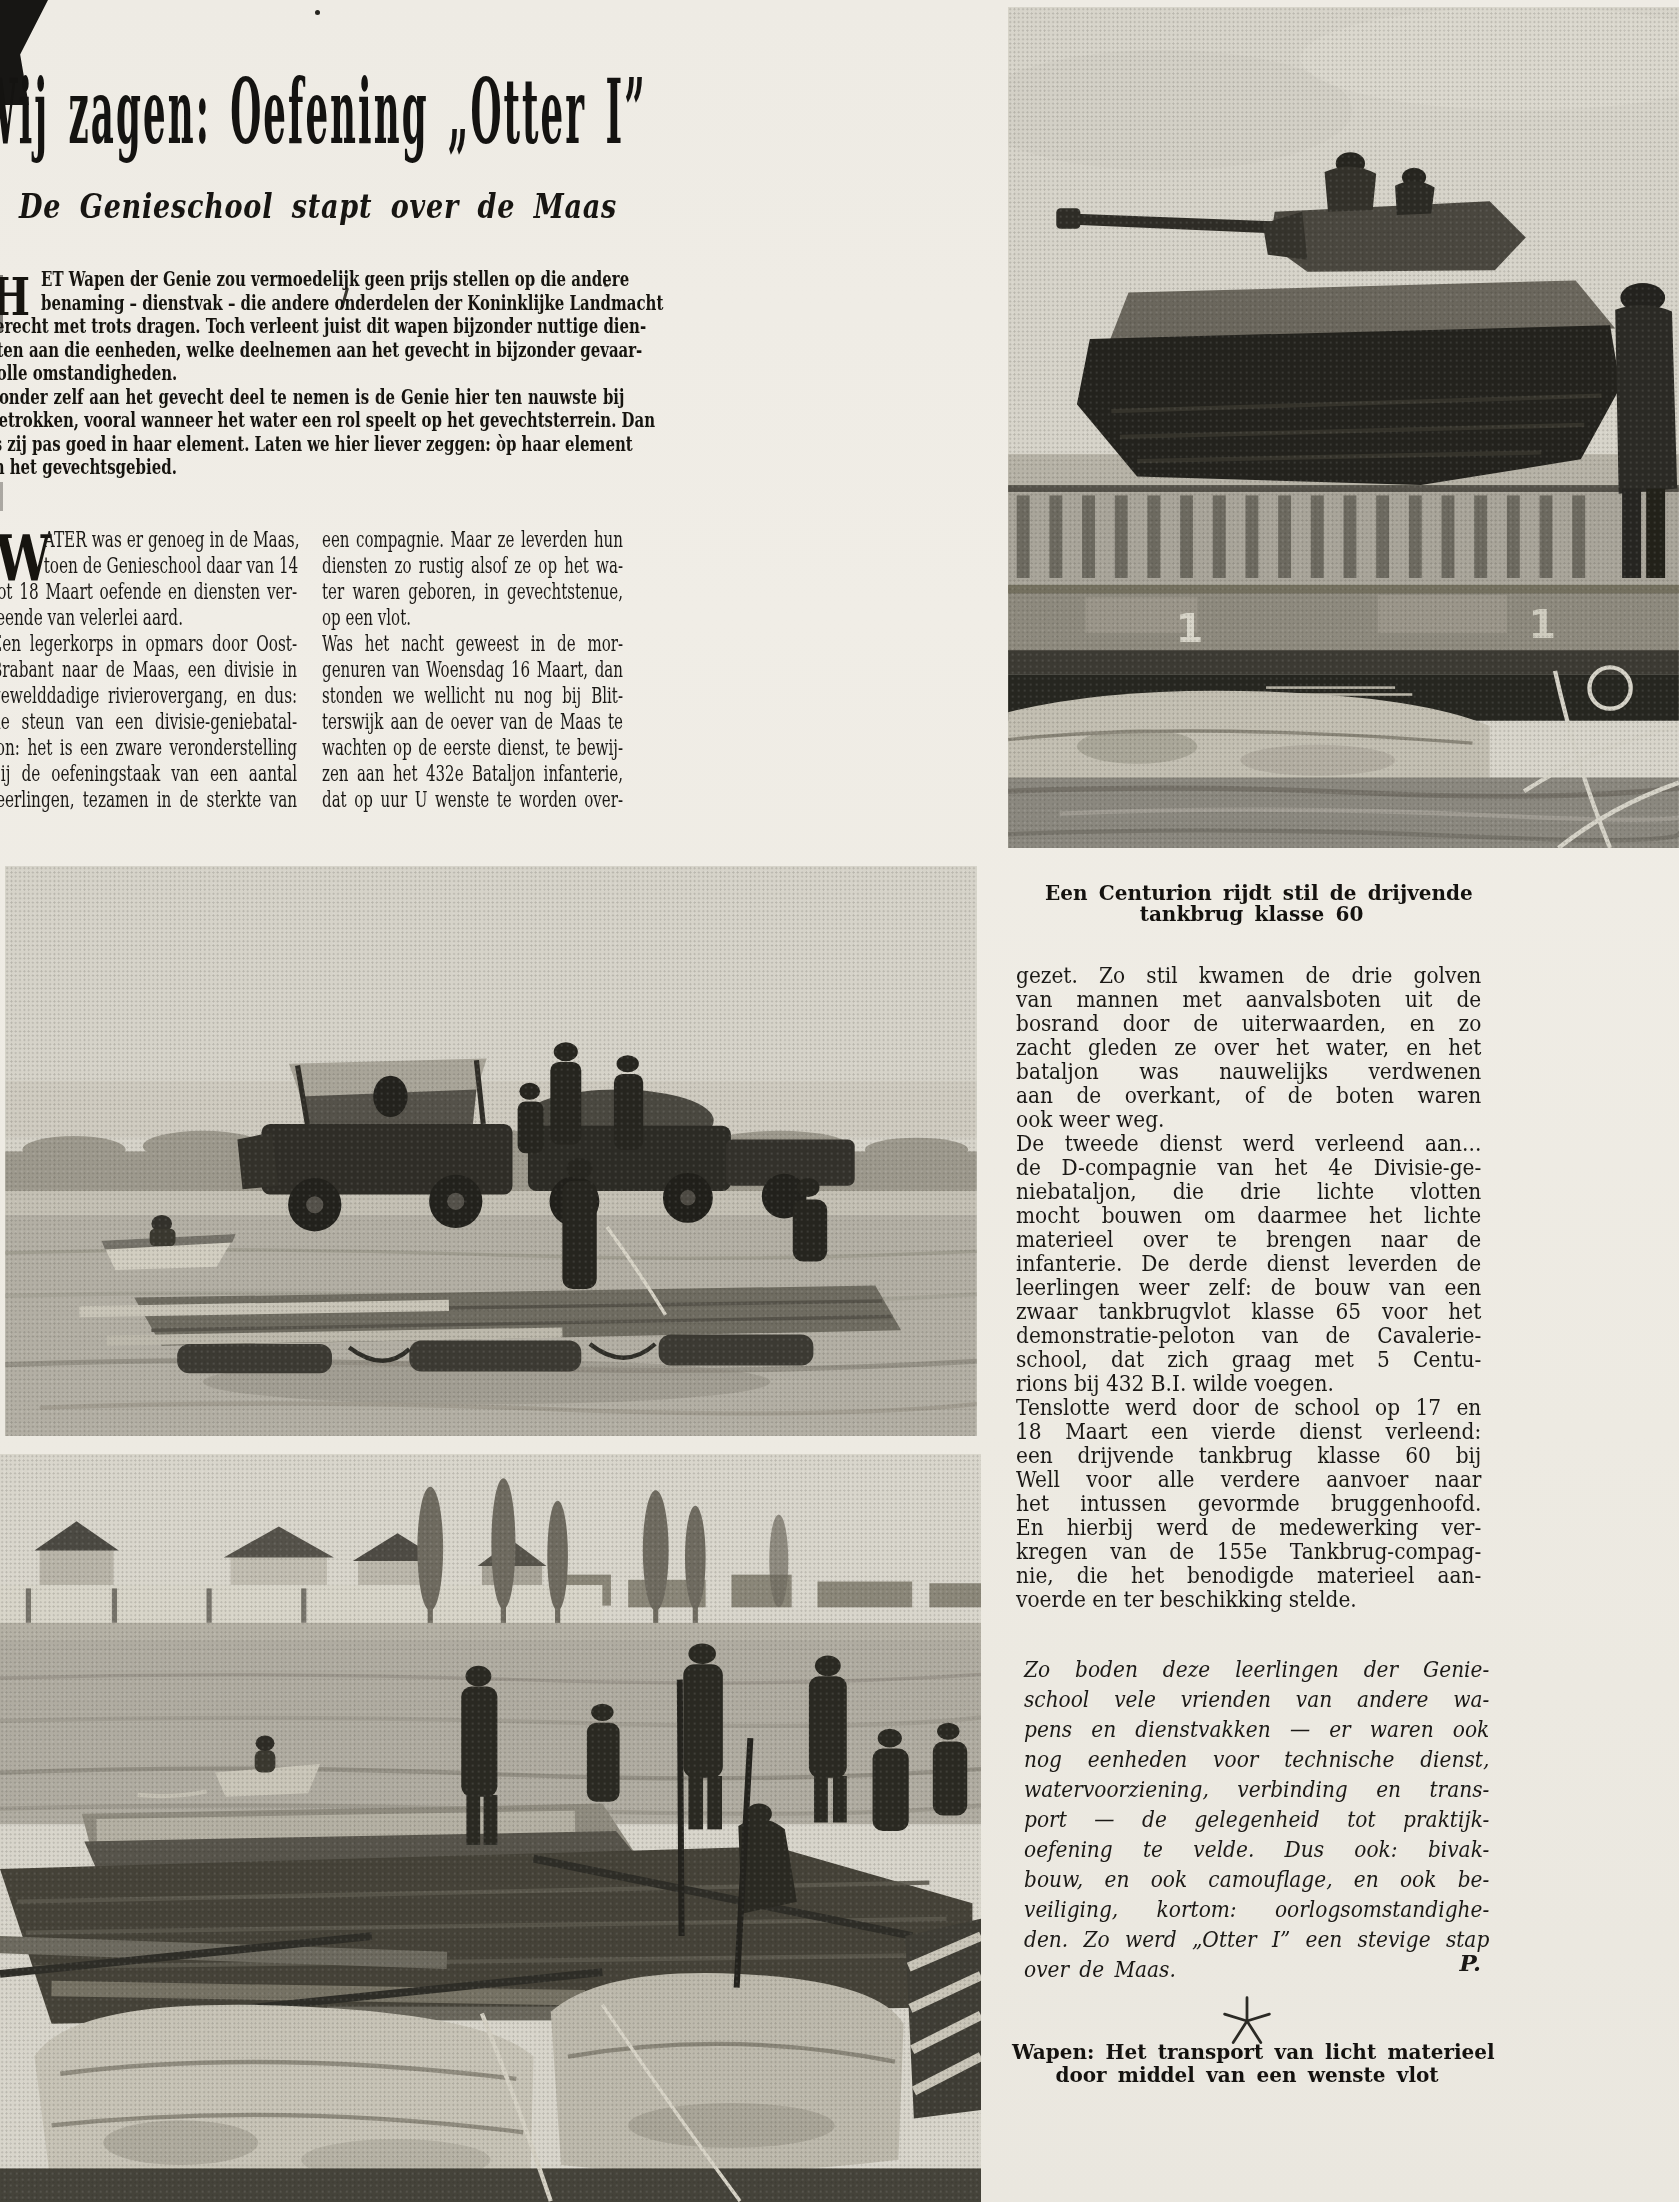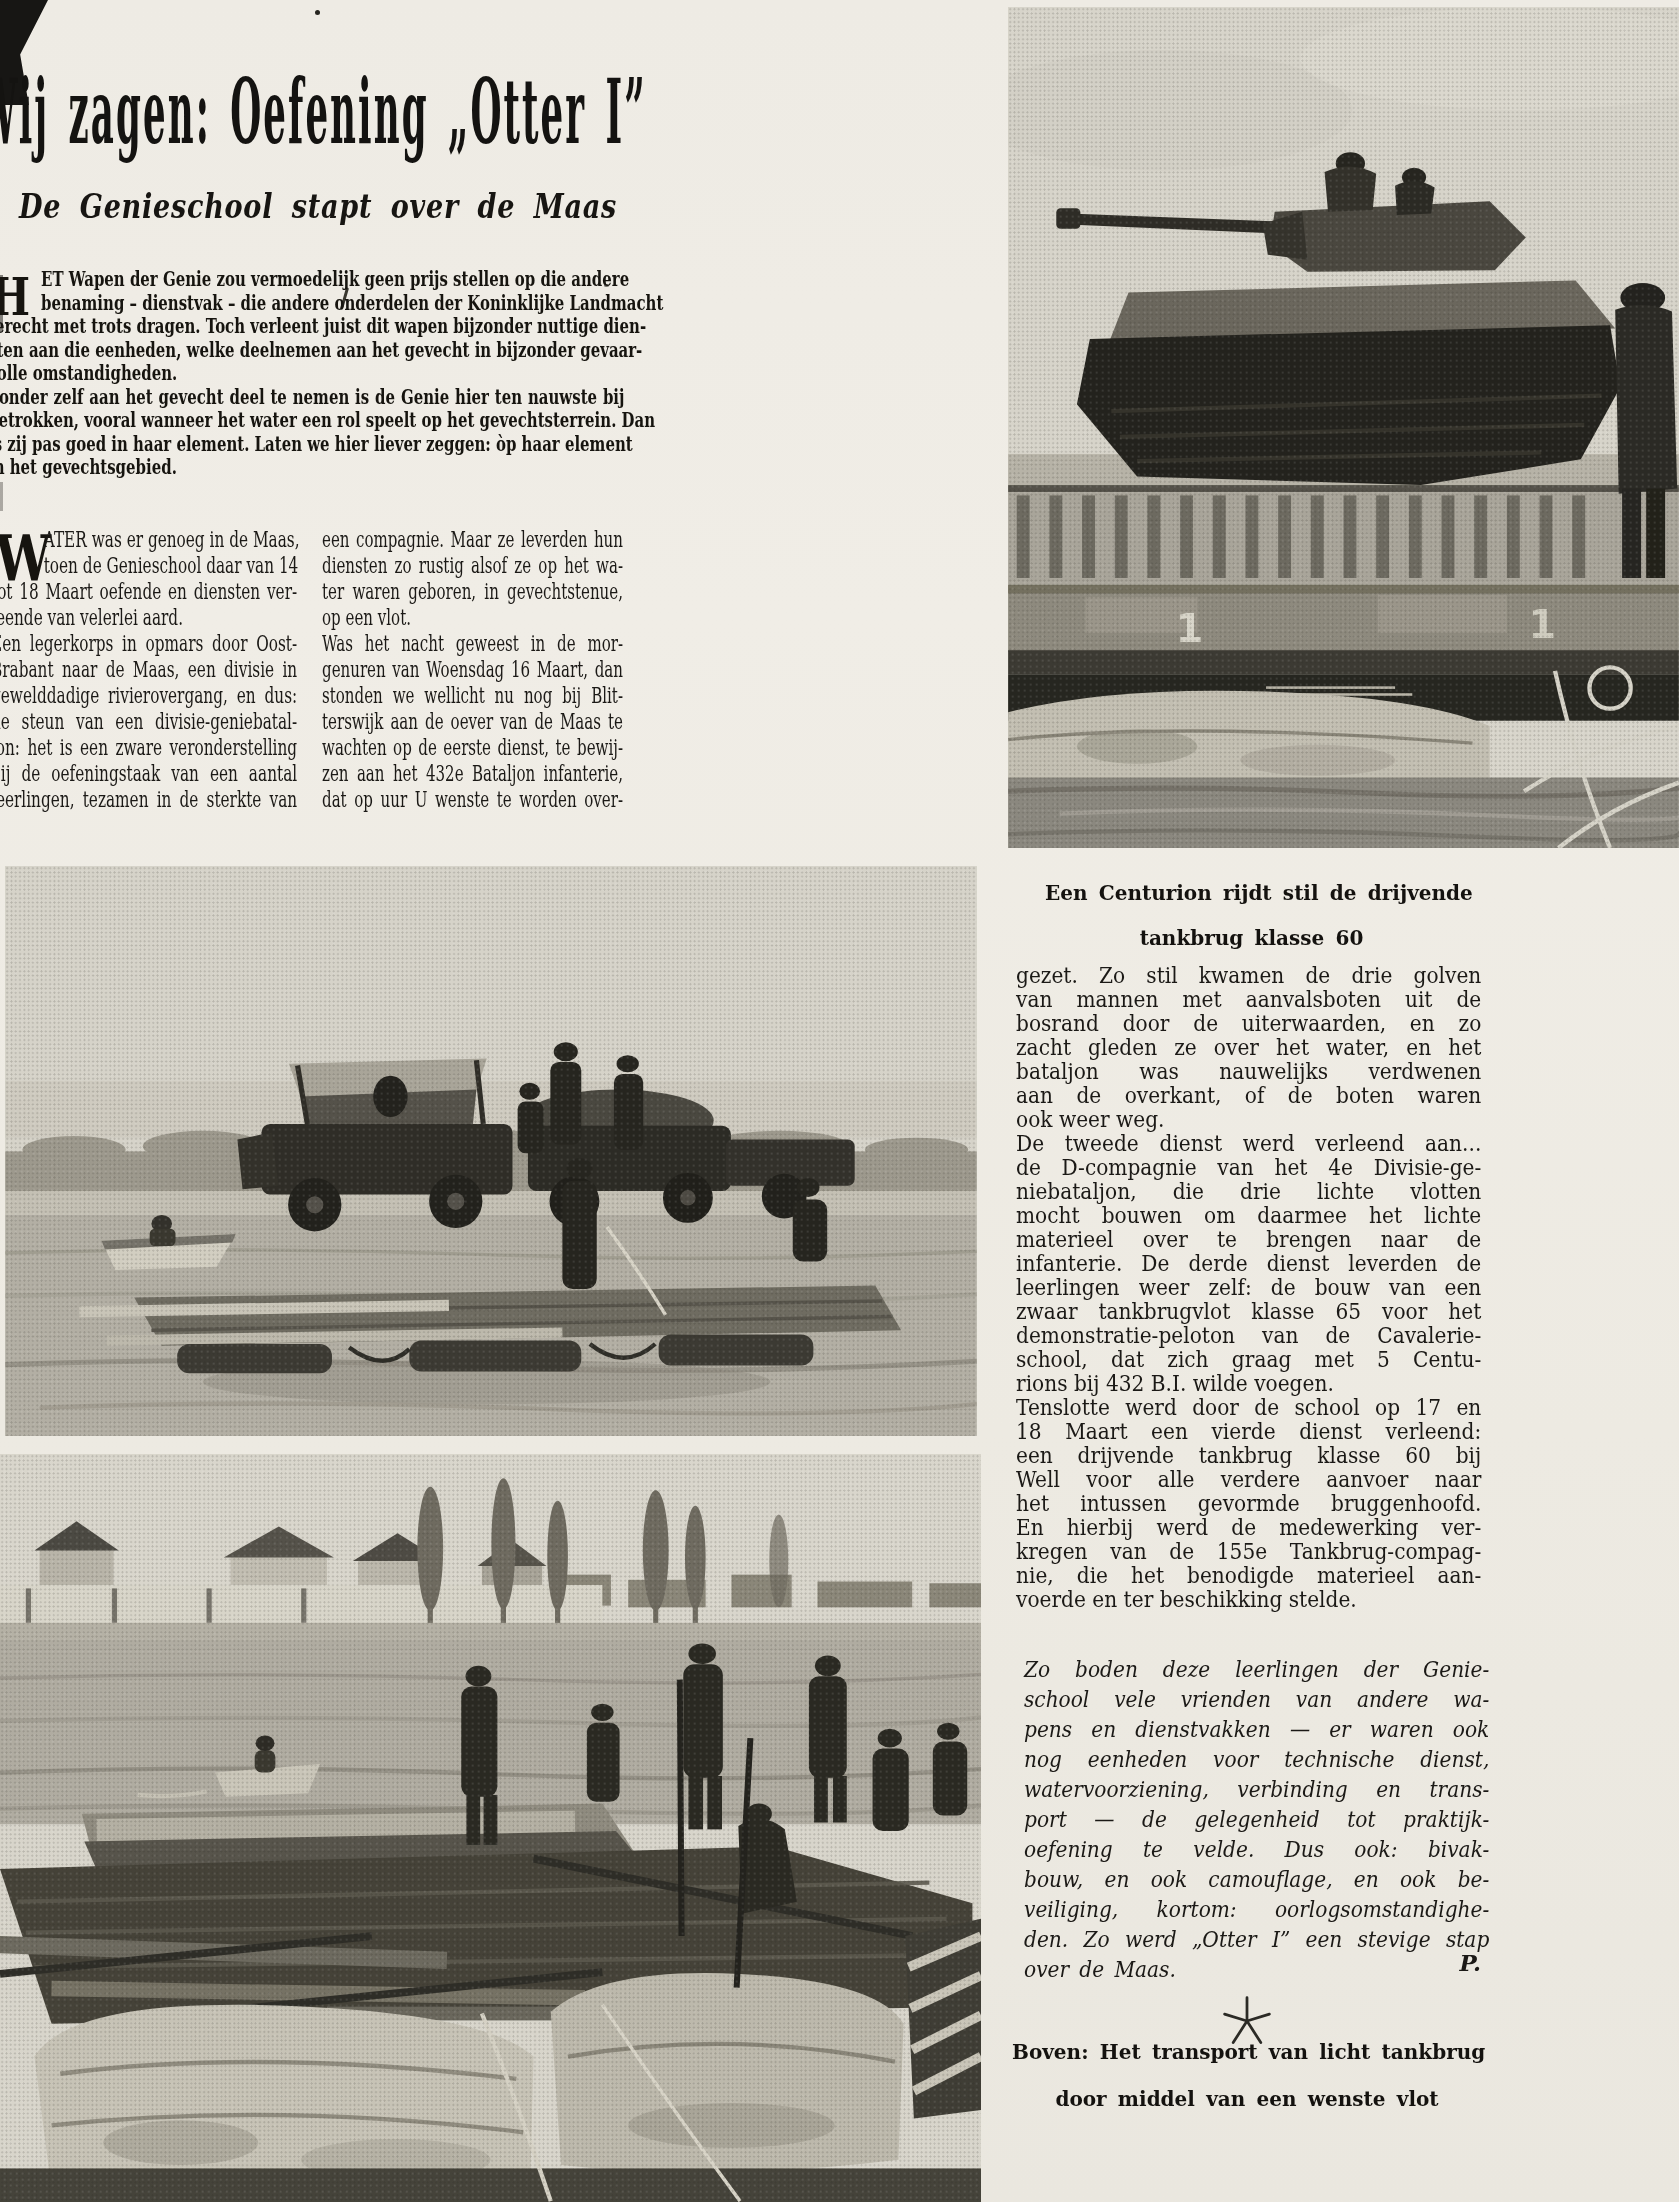--- a/index.html
+++ b/index.html
@@ -4,21 +4,21 @@
 <style>
   html,body{margin:0;padding:0;background:#cfccc4;}
   .page{position:relative;width:1679px;height:2203px;overflow:hidden;
         background:linear-gradient(180deg,#eeebe4 0%,#f0ede6 28%,#edeae2 65%,#eae7df 100%);
         font-family:"DejaVu Serif",serif;color:#1b1916;}
   .abs{position:absolute;}
 
   
   .tline{text-align:justify;text-align-last:justify;white-space:nowrap;}
   .tline.last{text-align-last:left;}
-  .cap .tline.last{text-align-last:center;margin-top:24px;}
+  .cap .tline.last{text-align-last:center;}
 
   
   .title-anchor{position:absolute;left:312px;top:65px;width:0;height:0;}
   .title-text{display:inline-block;white-space:nowrap;font:bold 89px/1.05 "DejaVu Serif",serif;
               letter-spacing:5.2px;word-spacing:12px;transform-origin:0 0;
               transform:scaleX(.40) translateX(-50%);color:#141311;}
   .subtitle-anchor{position:absolute;left:318px;top:189px;width:0;height:0;}
   .subtitle-text{display:inline-block;white-space:nowrap;font:bold italic 33px/1.1 "DejaVu Serif",serif;
               word-spacing:10.3px;letter-spacing:0.9px;transform-origin:0 0;
               transform:scaleX(.82) translateX(-50%);color:#171512;}
@@ -290,21 +290,21 @@
     <g stroke="#2b2a25" stroke-width="3.2" stroke-linecap="round">
       <line x1="29" y1="29" x2="29" y2="2"></line>
       <line x1="29" y1="29" x2="3" y2="21"></line>
       <line x1="29" y1="29" x2="13" y2="54"></line>
       <line x1="29" y1="29" x2="45" y2="54"></line>
       <line x1="29" y1="29" x2="55" y2="21"></line>
     </g>
   </svg>
 
   <div class="cap cap-boven">
-      <div class="tline">Boven: Het transport van licht tankbrug</div>
+      <div class="tline">Wapen: Het transport van licht materieel</div>
       <div class="tline last">door middel van een wenste vlot</div>
     </div>
 
   <div class="photo ph-mid">
     <svg width="972" height="570" viewBox="0 0 1130 663">
       <rect x="0" y="0" width="1130" height="340" fill="#d6d3c9"></rect>
       <rect x="0" y="250" width="1130" height="66" fill="#c9c6bb" opacity=".6"></rect>
       <g fill="#9d998d">
         <rect x="0" y="332" width="1130" height="46"></rect>
         <ellipse cx="80" cy="330" rx="60" ry="16"></ellipse>

